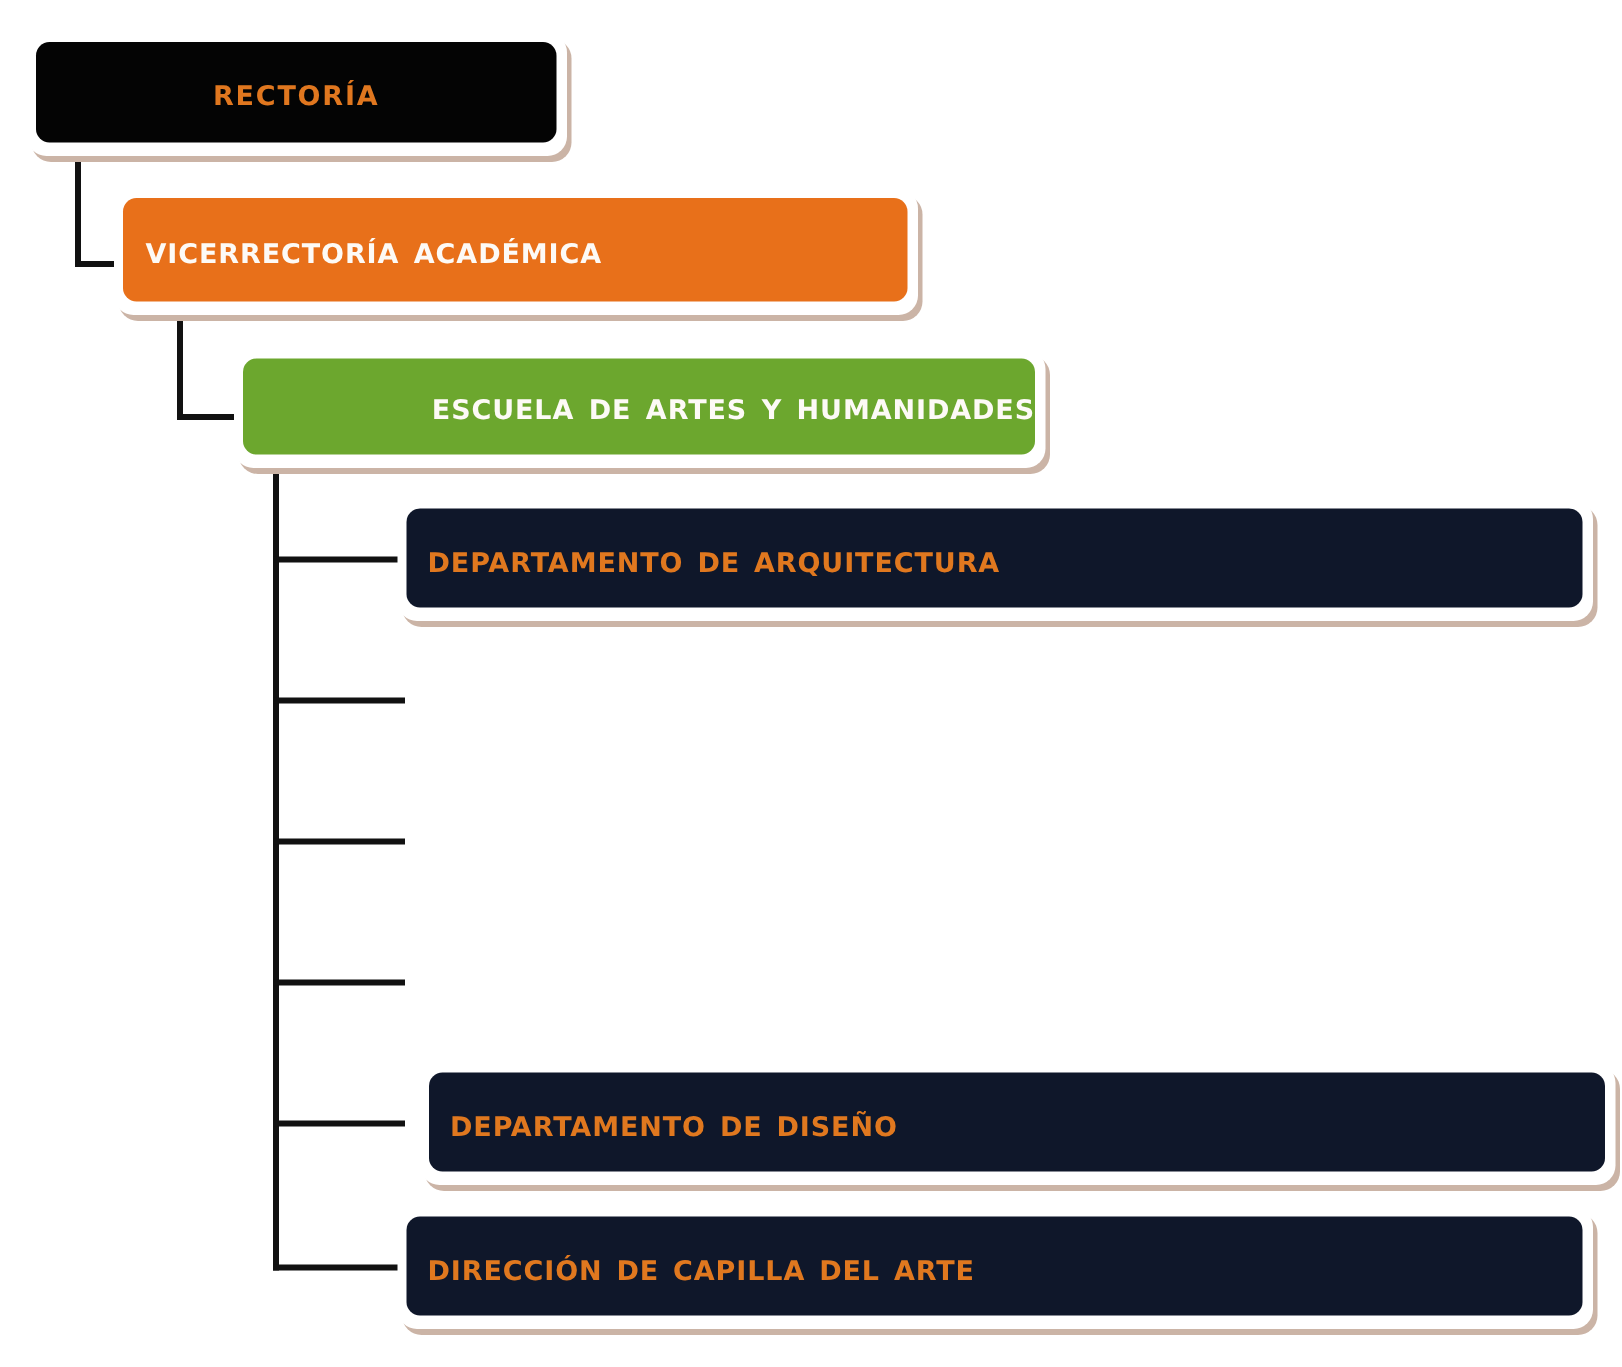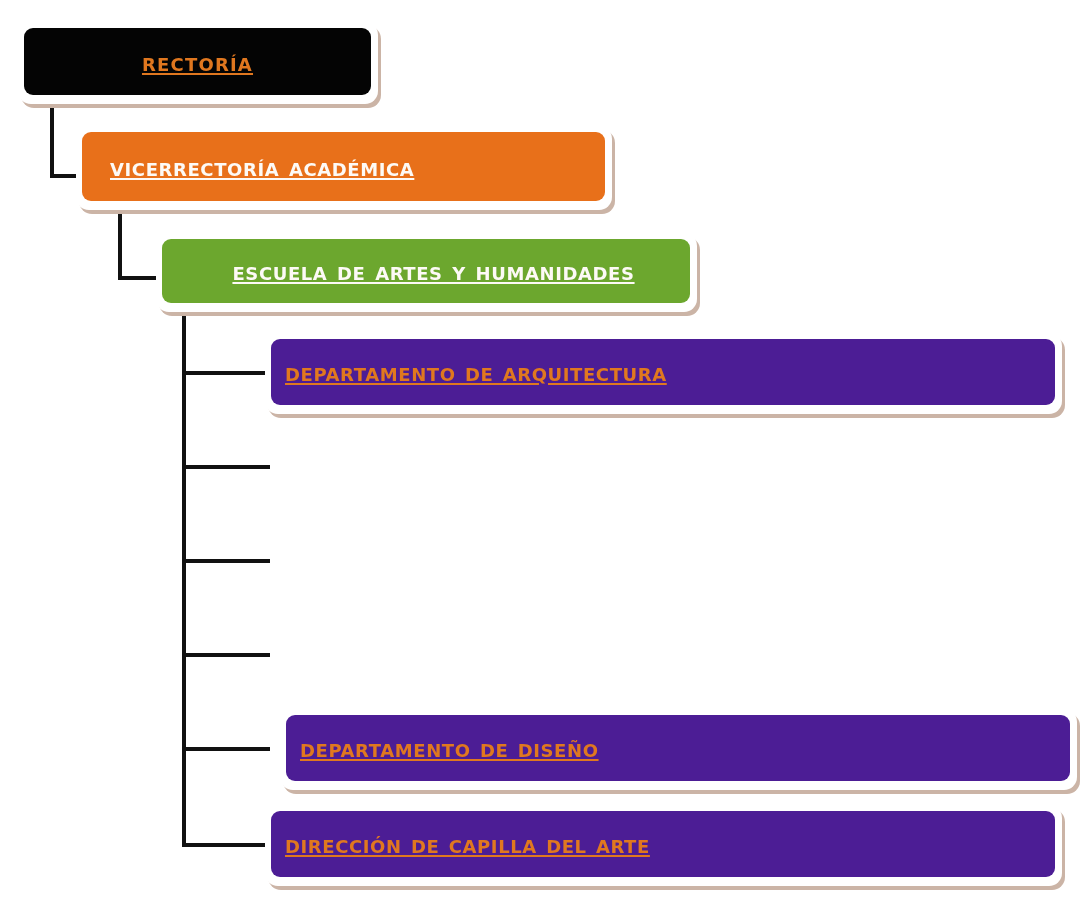--- a/index.html
+++ b/index.html
@@ -41,21 +41,20 @@
     display: flex;
     align-items: center;
   }
   .node .label {
     font-weight: 700;
     font-variant: small-caps;
     text-transform: lowercase;
     letter-spacing: 0.6px;
     white-space: nowrap;
     line-height: 1;
-    text-decoration: underline;
   }
 
   
   .node.root .fill {
     background: #040404;
     justify-content: center;
   }
   .node.root .label {
     color: #e0771f;
     font-size: 26px;
@@ -63,37 +62,37 @@
   }
 
   
   .node.vice .fill {
     background: #e8701a;
     justify-content: flex-start;
   }
   .node.vice .label {
     color: #fdfaf6;
     font-size: 26px;
-    padding-left: 28px;
+    padding-left: 15px;
   }
 
   
   .node.school .fill {
     background: #6ca72e;
-    justify-content: center;
+    justify-content: flex-end;
   }
   .node.school .label {
     color: #fdfaf6;
     font-size: 26px;
     padding-left: 15px;
   }
 
   
   .node.dept .fill {
-    background: #4c1d95;
+    background: #0f172a;
     justify-content: flex-start;
   }
   .node.dept .label {
     color: #e0781f;
     font-size: 25px;
     padding-left: 14px;
   }
 </style>
 </head>
 <body>

